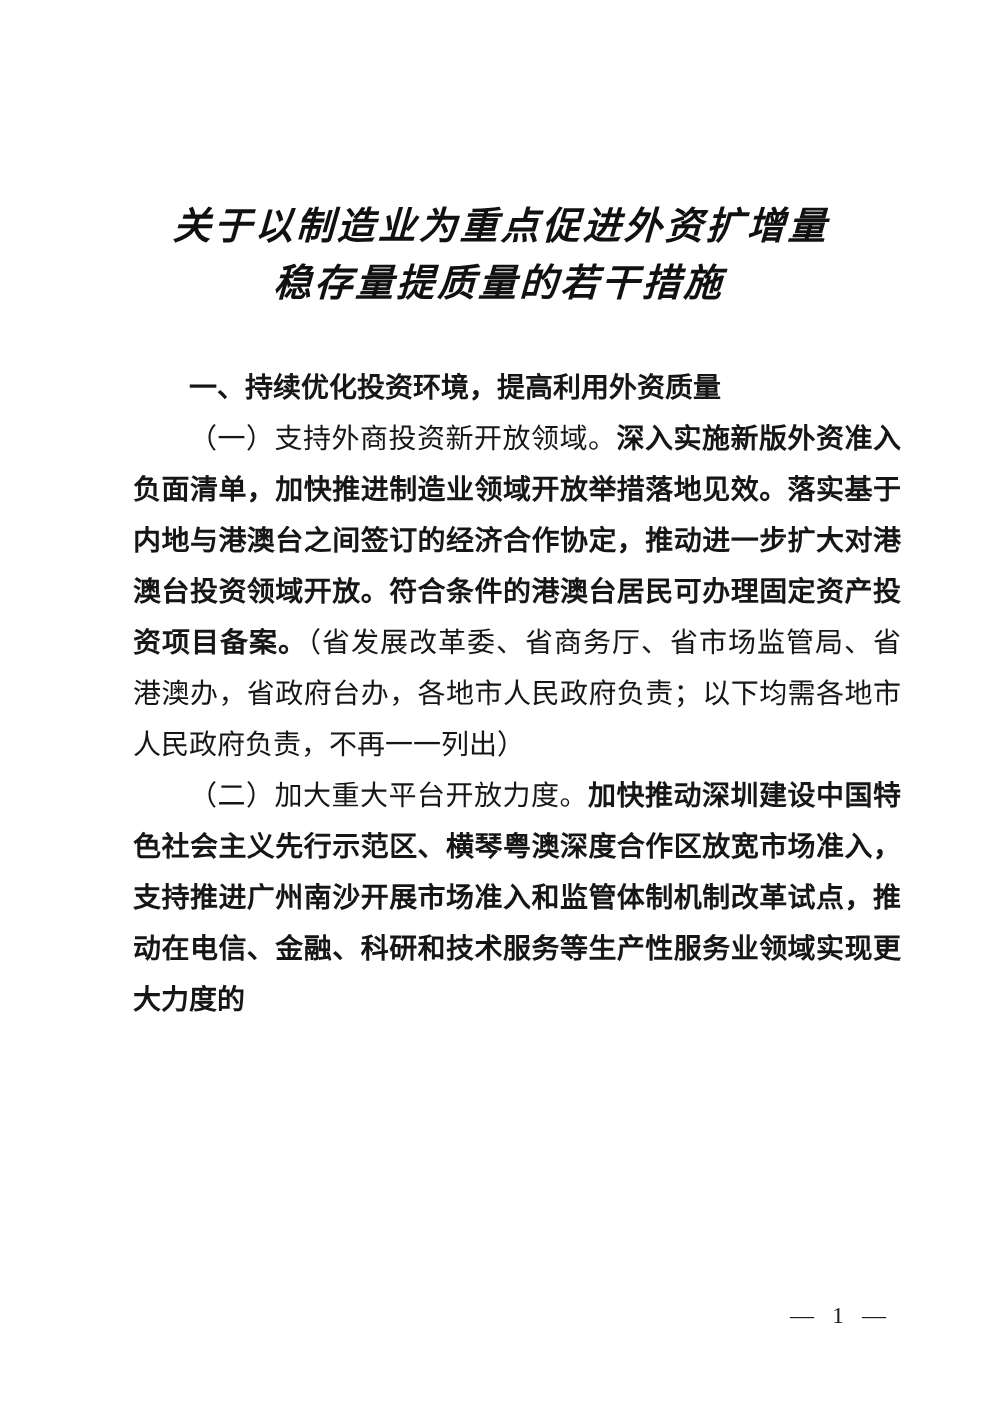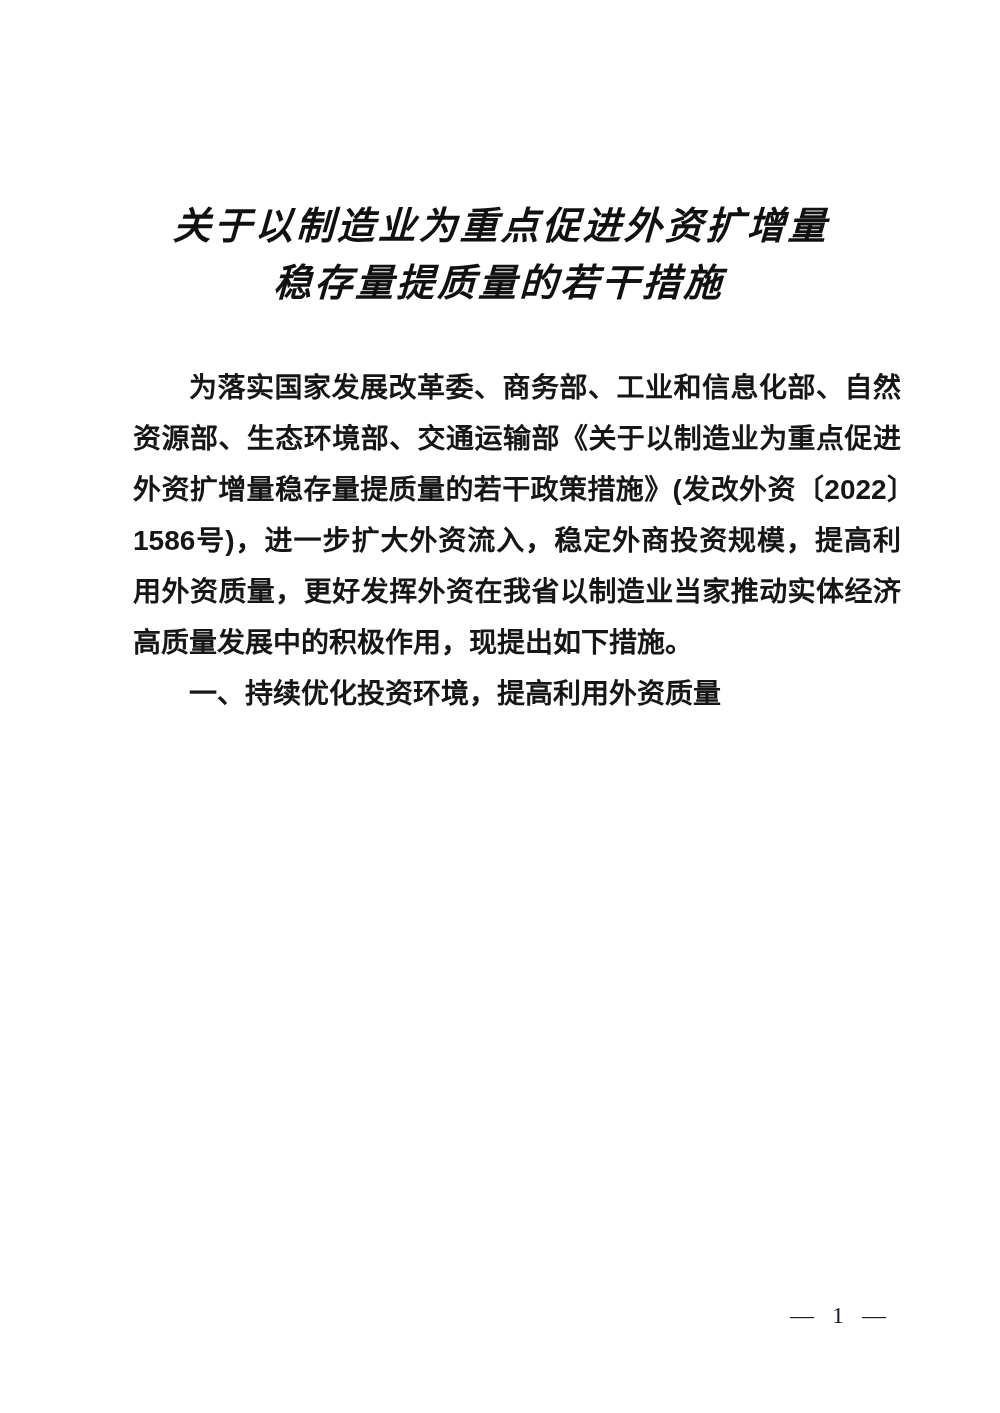--- a/index.html
+++ b/index.html
@@ -89,23 +89,24 @@
 
 <div class="page">
 
   <h1 class="doc-title">
     <span class="title-line">关于以制造业为重点促进外资扩增量</span>
     <span class="title-line">稳存量提质量的若干措施</span>
   </h1>
 
   <div class="doc-body">
 
-    <p class="t-intro">为落实国家发展改革委、商务部、工业和信息化部、自然资源部、生态环境部、交通运输部《关于以制造业为重点促进外资扩增量稳存量提质量的若干政策措施》(发改外资〔2022〕1586号)，进一步扩大外资流入，稳定外商投资规模，提高利用外资质量，更好发挥外资在我省以制造业当家推动实体经济高质量发展中的积极作用，现提出如下措施。</p>
 
     <p class="t-heading">一、持续优化投资环境，提高利用外资质量</p>
 
+    <p><span class="t-kai">（一）支持外商投资新开放领域。</span><span class="t-bold">深入实施新版外资准入负面清单，加快推进制造业领域开放举措落地见效。落实基于内地与港澳台之间签订的经济合作协定，推动进一步扩大对港澳台投资领域开放。符合条件的港澳台居民可办理固定资产投资项目备案。</span><span class="t-kai">（省发展改革委、省商务厅、省市场监管局、省港澳办，省政府台办，各地市人民政府负责；以下均需各地市人民政府负责，不再一一列出）</span></p>
 
+    <p><span class="t-kai">（二）加大重大平台开放力度。</span><span class="t-bold">加快推动深圳建设中国特色社会主义先行示范区、横琴粤澳深度合作区放宽市场准入，支持推进广州南沙开展市场准入和监管体制机制改革试点，推动在电信、金融、科研和技术服务等生产性服务业领域实现更大力度的</span></p>
 
   </div>
 
   <div class="page-footer">— 1 —</div>
 
 </div>
 
 </body></html>

